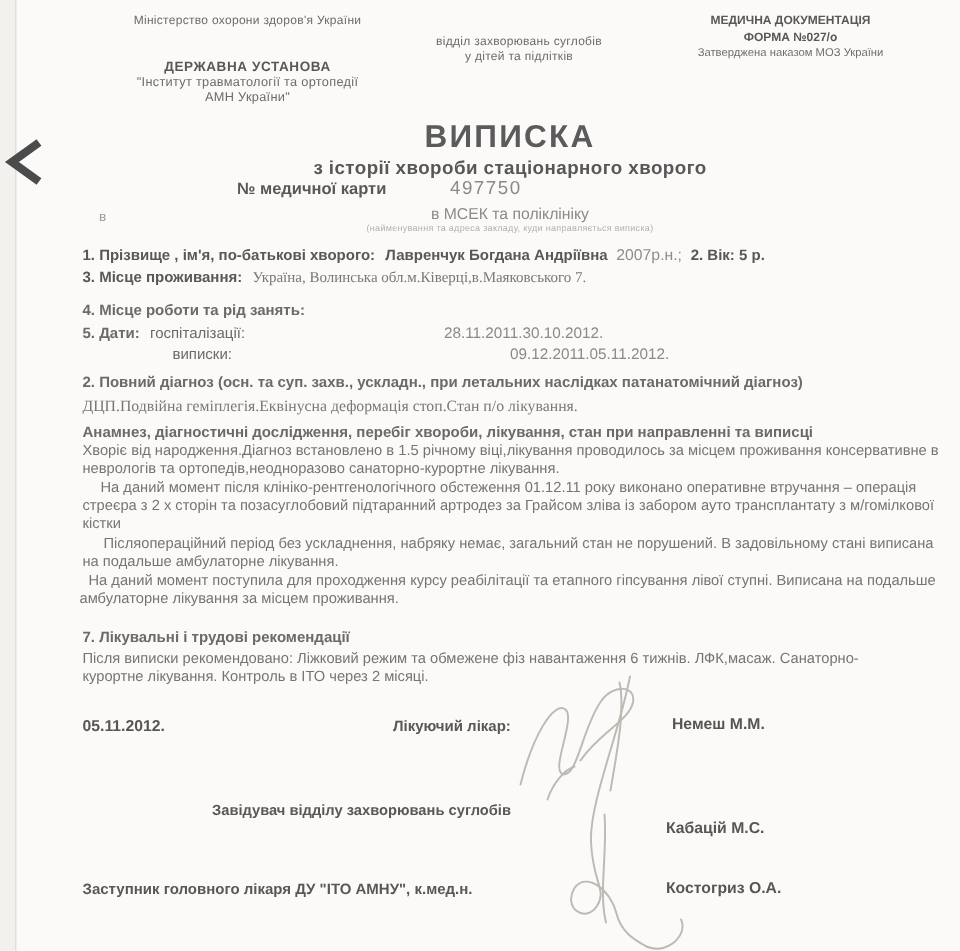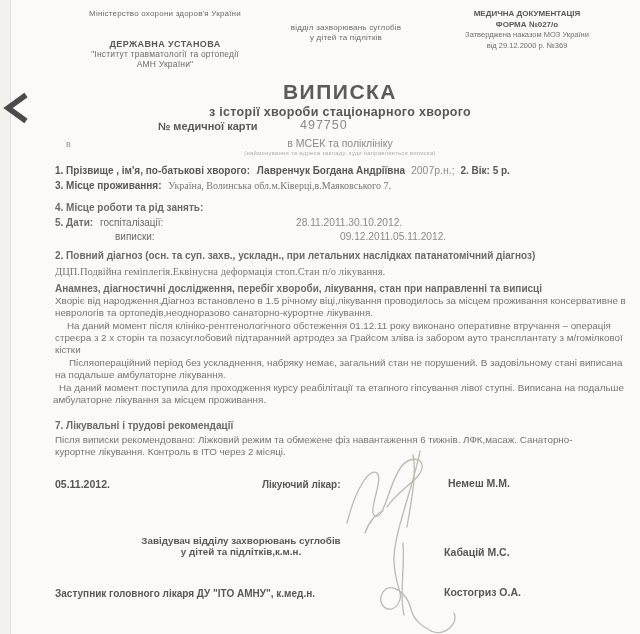--- a/index.html
+++ b/index.html
@@ -45,21 +45,20 @@
 
   <div class="abs hdr ctr" style="left:276px;top:23px;width:140px;">
     <div>відділ захворювань суглобів</div>
     <div>у дітей та підлітків</div>
   </div>
 
   <div class="abs hdr-sm ctr" style="left:428px;top:9px;width:198px;">
     <div class="b" style="font-size:8px;">МЕДИЧНА ДОКУМЕНТАЦІЯ</div>
     <div class="b" style="font-size:8px;">ФОРМА №027/о</div>
     <div>Затверджена наказом МОЗ України</div>
-    <div>від 29.12.2000 р.  №369</div>
   </div>
 
   <div class="abs ctr" style="left:45px;top:39px;width:240px;">
     <div class="b" style="font-size:9px;letter-spacing:.4px;">ДЕРЖАВНА УСТАНОВА</div>
     <div class="hdr" style="font-size:8.5px;">"Інститут травматології та ортопедії</div>
     <div class="hdr" style="font-size:8.5px;">АМН України"</div>
   </div>
 
   <div class="abs ctr title-main" style="left:100px;top:80px;width:480px;">ВИПИСКА</div>
   <div class="abs ctr title-sub" style="left:100px;top:105px;width:480px;">з історії хвороби стаціонарного хворого</div>
@@ -103,21 +102,20 @@
 
   <div class="abs body-line b" style="left:55px;top:420px;">7. Лікувальні і трудові рекомендації</div>
   <div class="abs para" style="left:55px;top:434px;width:545px;">Після виписки рекомендовано: Ліжковий режим та обмежене фіз навантаження 6 тижнів. ЛФК,масаж. Санаторно-курортне лікування. Контроль в ІТО через 2 місяці.</div>
 
   <div class="abs signame" style="left:55px;top:478px;">05.11.2012.</div>
   <div class="abs b" style="left:262px;top:479px;font-size:10px;">Лікуючий лікар:</div>
   <div class="abs signame" style="left:448px;top:477px;">Немеш М.М.</div>
 
   <div class="abs ctr" style="left:110px;top:535px;width:262px;">
     <div class="b" style="font-size:9.8px;">Завідувач відділу захворювань суглобів</div>
-    <div class="b" style="font-size:9.8px;">у дітей та підлітків,к.м.н.</div>
   </div>
   <div class="abs signame" style="left:444px;top:546px;">Кабацій М.С.</div>
 
   <div class="abs b" style="left:55px;top:588px;font-size:10px;">Заступник головного лікаря ДУ "ІТО АМНУ", к.мед.н.</div>
   <div class="abs signame" style="left:444px;top:586px;">Костогриз О.А.</div>
 
   <div class="abs" style="left:325px;top:443px;width:160px;height:191px;">
     <svg width="160" height="191" viewBox="0 0 160 191">
       <g fill="none" stroke="#bdb9b3" stroke-width="1.3" stroke-linecap="round">
         <path d="M22,80 C30,48 44,24 52,30 C59,36 42,70 50,73 C60,76 63,42 76,24 C84,13 99,14 97,25 C95,37 74,46 62,64"></path>

